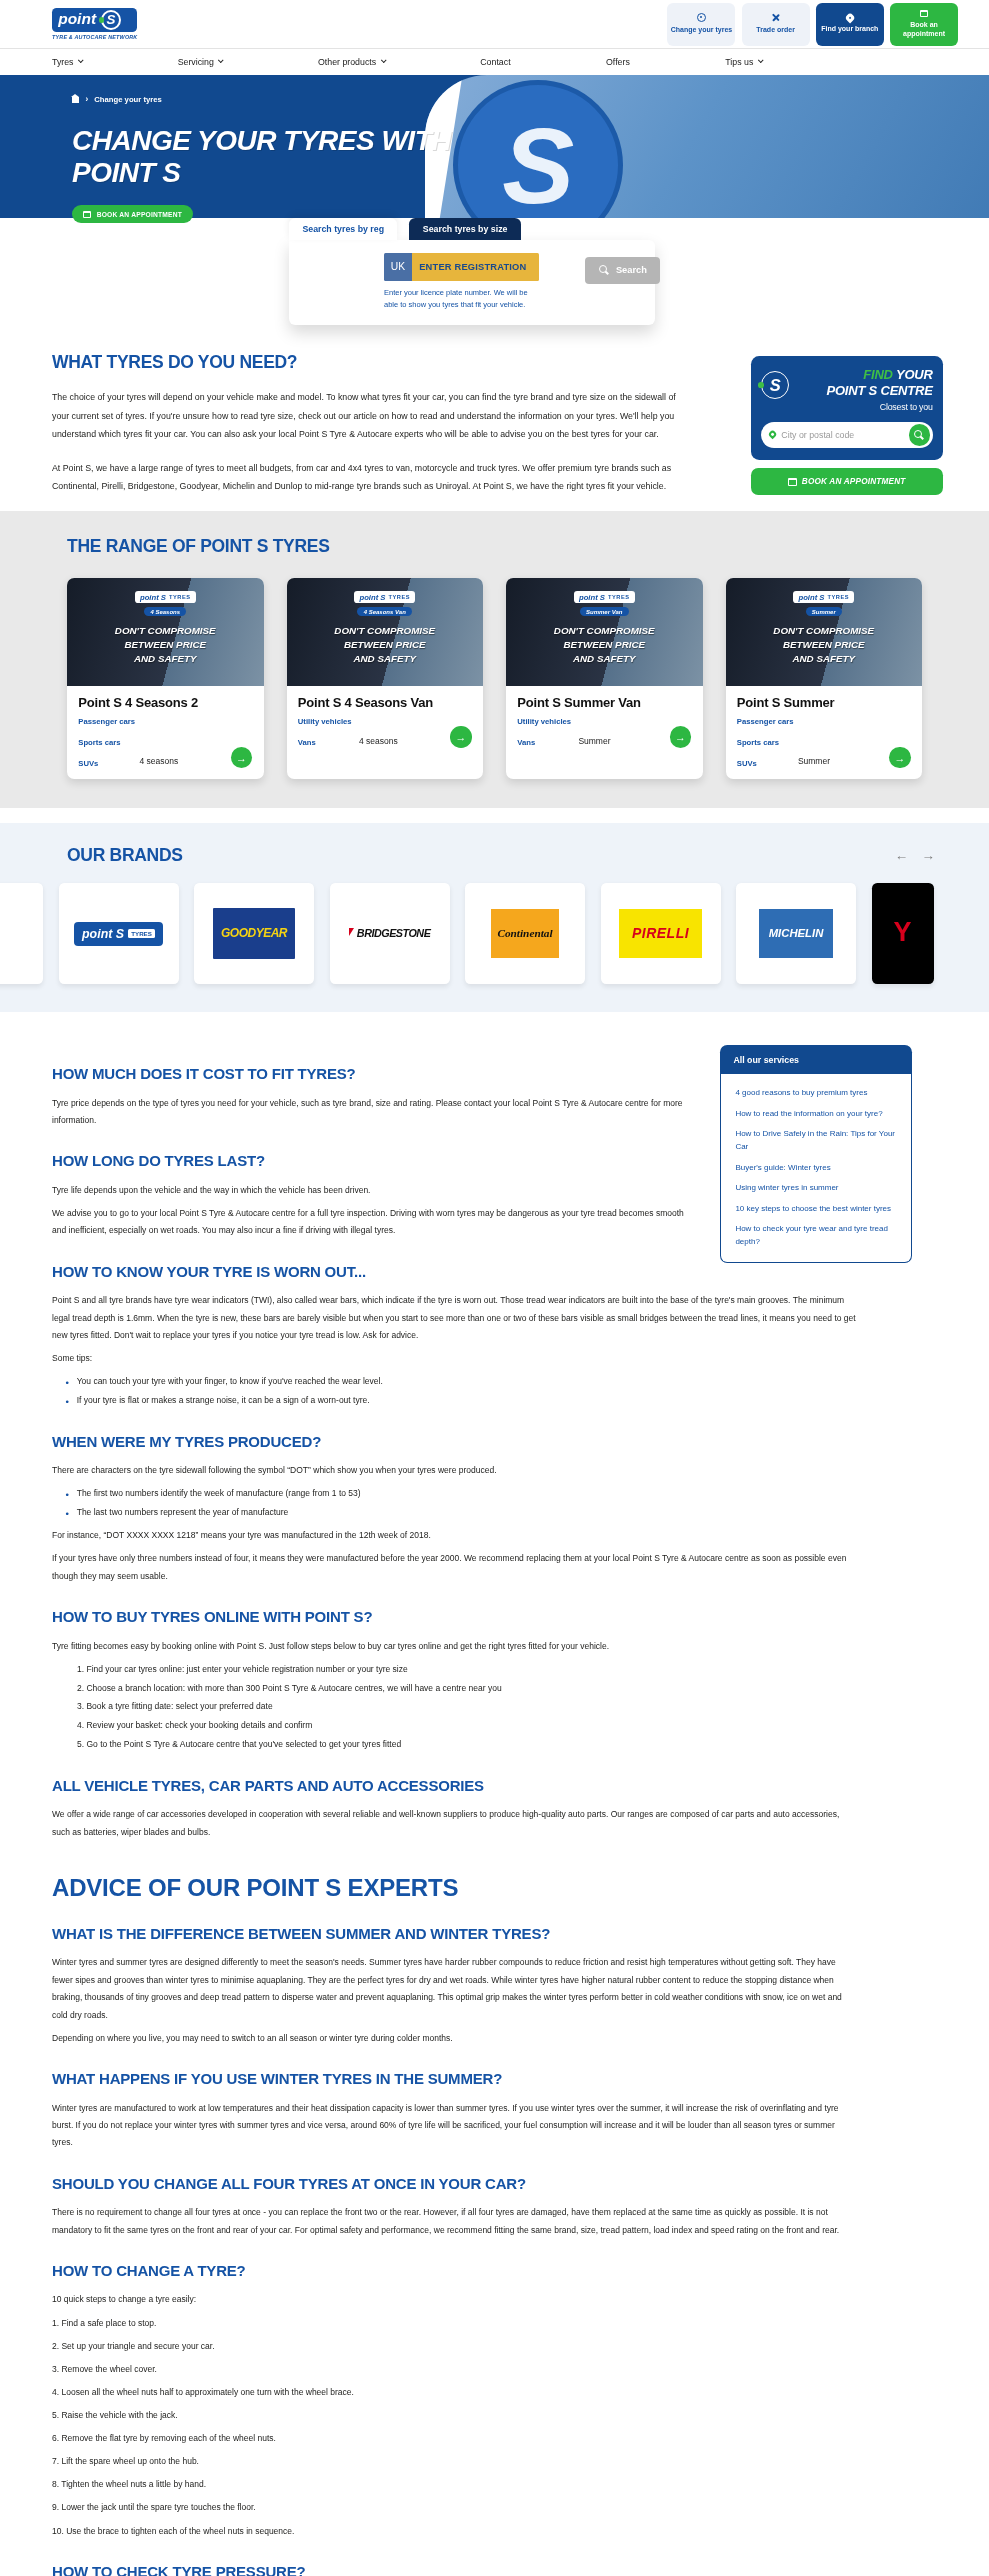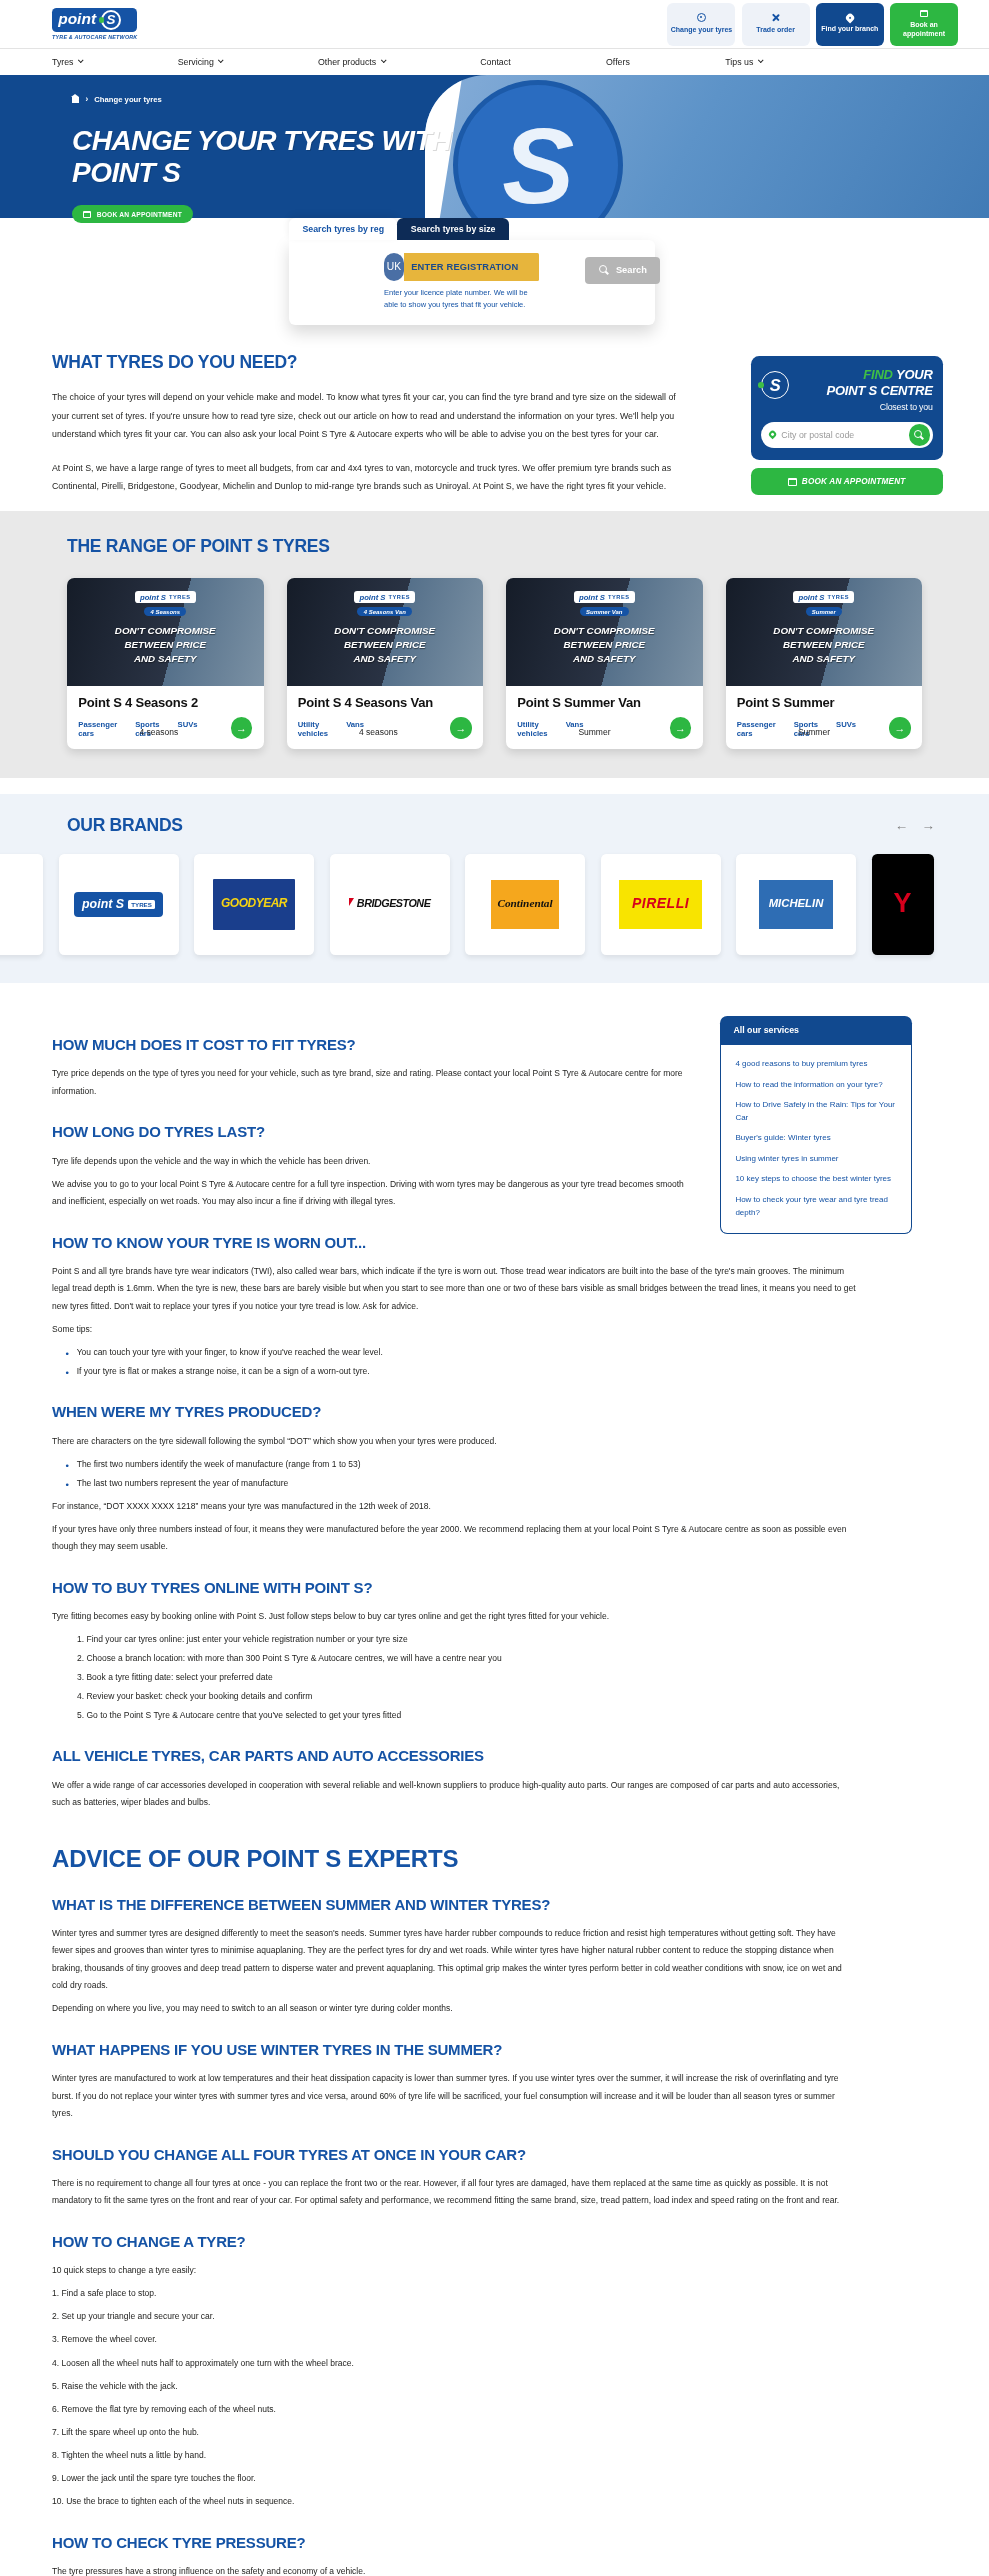--- a/index.html
+++ b/index.html
@@ -50,27 +50,27 @@
   .bc-home{width:7.2px;height:5.7px;background:#fff;position:relative;margin-top:2.1px;}
   .bc-home::before{content:"";position:absolute;left:-1px;top:-3.6px;border-left:4.6px solid transparent;border-right:4.6px solid transparent;border-bottom:3.6px solid #fff;}
   .bc-sep{font-size:8.2px;}
   h1{color:#fff;font-size:28px;font-style:italic;font-weight:700;letter-spacing:-0.5px;line-height:1.12;max-width:443px;margin:21.6px 0 17.5px;text-shadow:1px 1px 0 rgba(0,0,0,.15);}
   .btn-green{display:inline-flex;align-items:center;gap:5.2px;background:var(--green);color:#fff;font-weight:bold;border-radius:10.3px;}
   .hero-cta{font-size:6.7px;padding:5.2px 11.3px;letter-spacing:0.2px;}
 
   
   .sec-intro{position:relative;min-height:263px;background:#fff;padding:0 46px 15.5px 52px;}
   .search-card{position:relative;margin:-50px 0 0 237px;width:366px;z-index:5;}
-  .search-tabs{display:flex;}
+  .search-tabs{display:flex;gap:12px;}
   .stab{height:21.6px;padding:0 13.4px;font-size:8.8px;font-weight:bold;border-radius:6.2px 6.2px 0 0;}
   .stab.active{background:#fff;color:var(--blue2);box-shadow:0 -3.1px 7.2px rgba(0,0,0,.08);}
   .stab.navy{background:var(--navy);color:#fff;}
   .search-body{background:#fff;border-radius:0 6.2px 6.2px 6.2px;box-shadow:0 7.2px 15.5px rgba(0,0,0,.15);padding:13.4px 20.6px 13.4px 95px;display:flex;align-items:flex-start;gap:46px;}
   .reg-plate{display:flex;width:155px;height:28px;border-radius:1.5px;overflow:hidden;}
-  .reg-uk{width:20px;background:#4a6fa5;color:#fff;display:flex;align-items:center;justify-content:center;font-size:10.3px;border-radius:12px;}
+  .reg-uk{width:28px;background:#4a6fa5;color:#fff;display:flex;align-items:center;justify-content:center;font-size:10.3px;}
   .reg-field{flex:1;background:#e7b53c;color:#1a4a8c;font-weight:bold;font-size:9.3px;display:flex;align-items:center;padding-left:7.2px;letter-spacing:0.2px;}
   .reg-helper{color:var(--blue2);font-size:7.5px;line-height:1.6;margin-top:6.2px;max-width:165px;}
   .search-btn{display:flex;align-items:center;gap:6.2px;background:#b5b5b5;color:#fff;font-size:9.3px;font-weight:bold;border-radius:4.1px;padding:7.7px 13.4px;margin-top:4.1px;}
   .mag{position:relative;width:11.3px;height:11.3px;}
   .mag::before{content:"";position:absolute;width:6.2px;height:6.2px;border:1.5px solid #fff;border-radius:50%;left:0.5px;top:0.5px;}
   .mag::after{content:"";position:absolute;width:4.1px;height:1.5px;background:#fff;transform:rotate(45deg);left:6.7px;top:7.7px;}
 
   
   .intro-flex{display:flex;gap:31px;margin-top:27px;}
   .intro-text{flex:1;}
@@ -97,21 +97,21 @@
   .range-card{background:#fff;border-radius:7.2px;overflow:hidden;box-shadow:0 3.1px 8.2px rgba(0,0,0,.12);}
   .range-img{height:108px;background:linear-gradient(105deg,#151c28 0%,#2a3344 55%,#55708a 55%,#7c92a5 100%);position:relative;display:flex;flex-direction:column;align-items:center;padding-top:13.4px;}
   .ri-logo{background:#fff;border-radius:3.1px;padding:1.5px 5.2px;display:flex;align-items:center;gap:3.1px;}
   .ri-point{color:#1553a5;font-weight:bold;font-style:italic;font-size:7.7px;}
   .ri-tyres{color:#1553a5;font-weight:bold;font-size:5.7px;letter-spacing:0.5px;}
   .ri-badge{margin-top:4.1px;background:#1553a5;color:#fff;font-style:italic;font-size:6px;font-weight:bold;padding:1.5px 6.2px;border-radius:5.2px;}
   .ri-promo{margin-top:7.2px;text-align:center;color:#fff;font-style:italic;font-weight:800;font-size:9.8px;line-height:1.45;text-shadow:0.5px 0.5px 1px rgba(0,0,0,.5);}
   .range-body{padding:9.3px 11.3px 10.3px;}
   .range-body h3{font-size:13px;color:#111;letter-spacing:-0.2px;}
   .range-meta{display:flex;margin-top:7.2px;align-items:flex-end;}
-  .range-tags{width:58px;display:flex;flex-direction:row;gap:18px;}
+  .range-tags{width:58px;display:flex;flex-direction:column;gap:11px;}
   .rtag{color:var(--blue2);font-weight:bold;font-size:7.7px;line-height:1.25;}
   .rseason{font-size:8.5px;color:#222;margin:0 0 2.1px 3.1px;}
   .arrow-btn{margin-left:auto;width:21.6px;height:21.6px;border-radius:50%;background:var(--green);color:#fff;display:flex;align-items:center;justify-content:center;font-size:10.8px;font-weight:bold;flex:0 0 21.6px;}
 
   
   .sec-brands{background:var(--grey2);min-height:175px;padding:21.6px 0 28px;margin-top:15.5px;overflow:hidden;}
   .brands-head{display:flex;align-items:center;justify-content:space-between;padding:0 54px 0 67px;}
   .car-arrows{display:flex;gap:13.4px;color:#7a7a7a;font-size:13.4px;}
   .carrow{cursor:pointer;}
   .brands-row{display:flex;gap:15.5px;margin:17.5px 0 0 -77px;}

